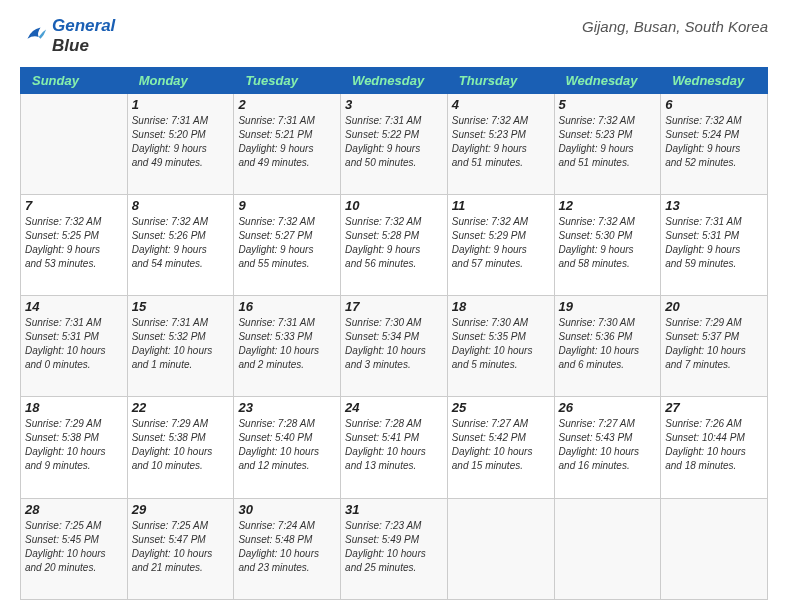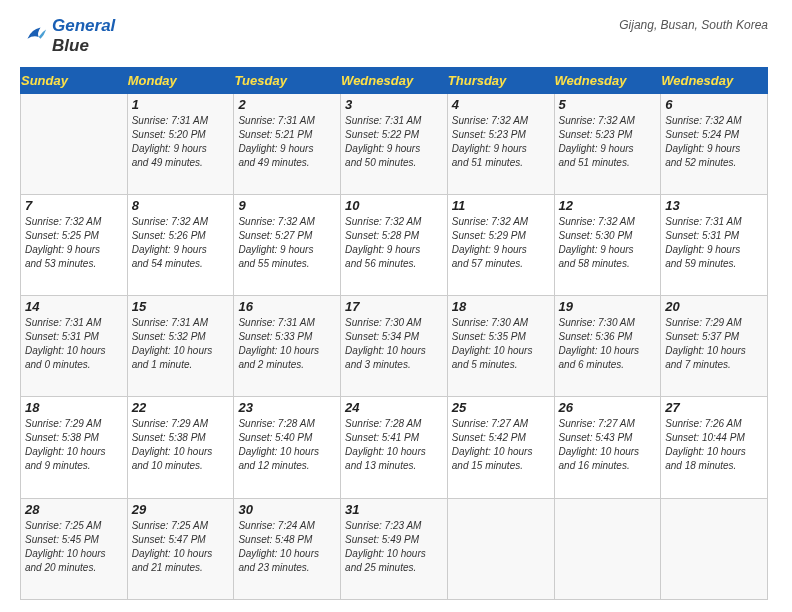--- a/index.html
+++ b/index.html
@@ -36,36 +36,36 @@
     .title-block {
       text-align: right;
     }
     .month-title {
       font-size: 36px;
       font-weight: bold;
       color: #222;
       line-height: 1.1;
     }
     .location-title {
-      font-size: 12px;
+      font-size: 15px;
       color: #555;
       margin-top: 2px;
     }
     .calendar {
       width: 100%;
       border-collapse: collapse;
       flex: 1;
       table-layout: fixed;
     }
     .calendar thead th {
       background: #1a5fb4;
-      color: #fde047;
+      color: #86efac;
       font-size: 13px;
       font-weight: bold;
-      padding: 5px 0;
+      padding: 5px 11px;
       text-align: left;
       border: 1px solid #1a5fb4;
     }
     .calendar tbody td {
       border: 1px solid #ccc;
       vertical-align: top;
       padding: 3px 4px 3px 4px;
       font-size: 10px;
       color: #333;
       height: 88px;

